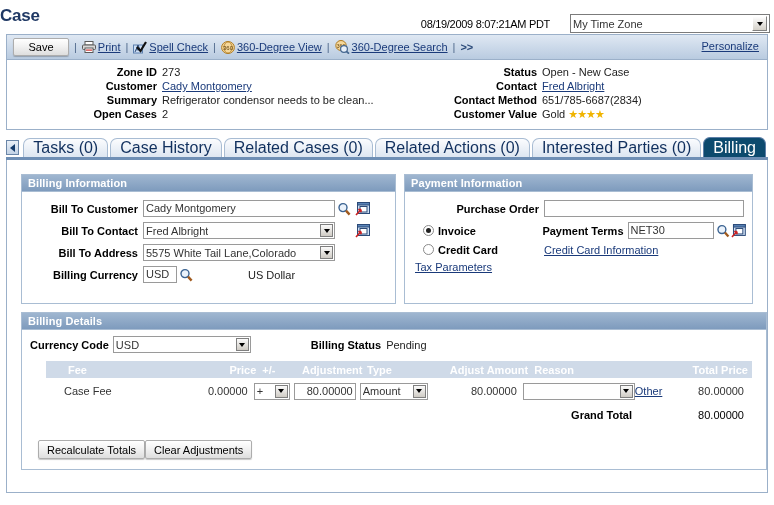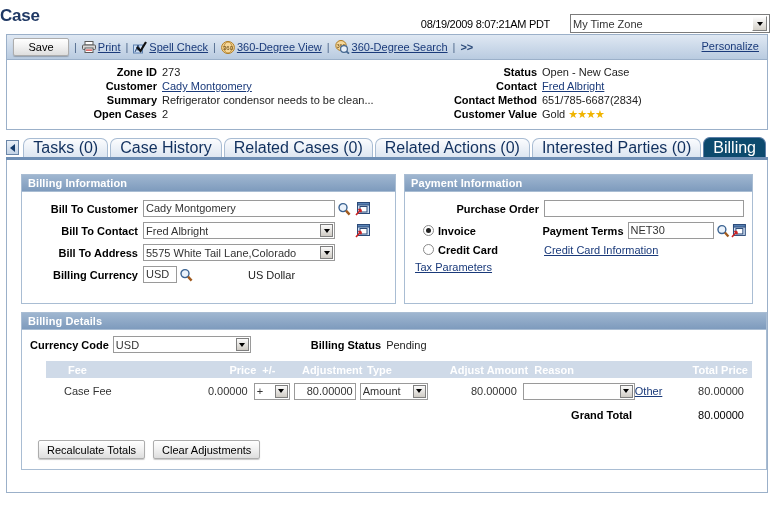--- a/index.html
+++ b/index.html
@@ -279,21 +279,21 @@
   .c-fee    { width: 160px; padding-left: 22px; }
   .c-price  { width: 84px; text-align: right; }
   .c-pm     { width: 48px; padding-left: 6px; }
   .c-adj    { width: 76px; padding-left: 4px; }
   .c-type   { width: 88px; padding-left: 4px; }
   .c-aamt   { width: 112px; text-align: right; padding-right: 6px; }
   .c-reason { width: 120px; }
   .c-other  { width: 50px; text-align: left; }
   .c-total  { width: 86px; text-align: right; padding-right: 4px; }
 
-  .foot-buttons { margin-top: 14px; display: flex; gap: 8px; padding-left: 8px; }
+  .foot-buttons { margin-top: 14px; display: flex; padding-left: 8px; }
   .btn-wide { height: 19px; line-height: 14px; padding: 2px 8px; }
 </style>
 </head>
 <body>
 
 <div class="page-header">
   <div class="page-title">Case</div>
   <div class="hdr-right">
     <span class="hdr-datetime">08/19/2009 8:07:21AM PDT</span>
     <div class="tz-select">

